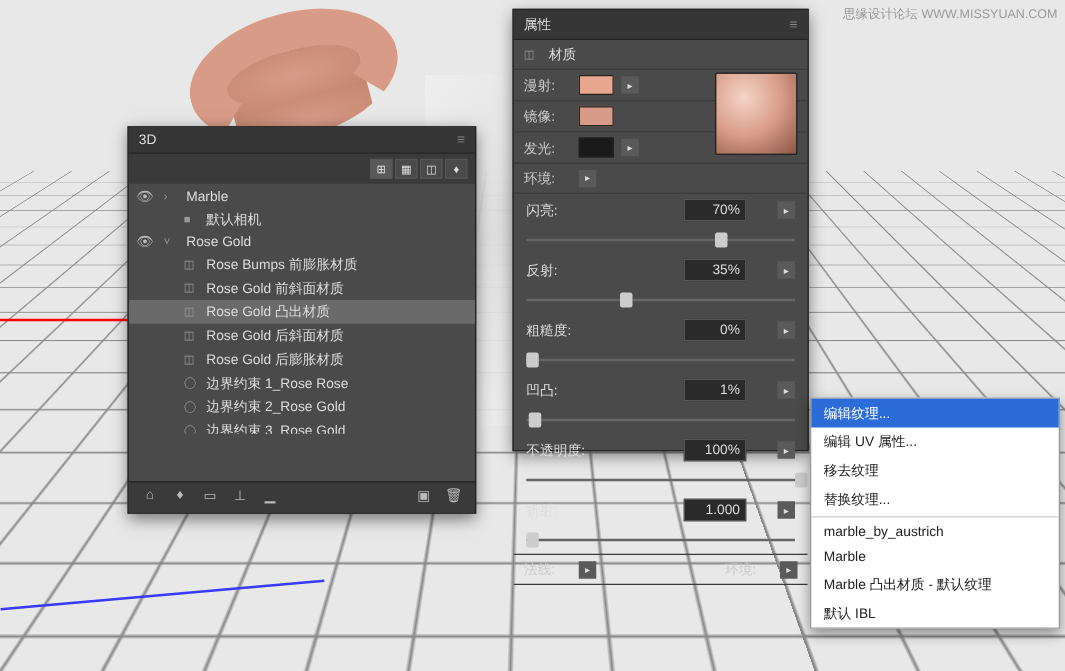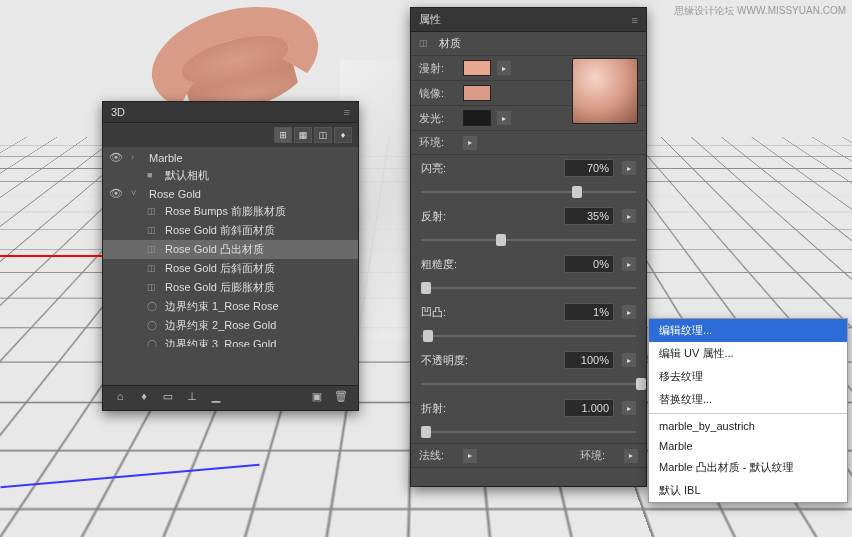--- a/index.html
+++ b/index.html
@@ -4,40 +4,40 @@
 <style>
 *{margin:0;padding:0;box-sizing:border-box;font-family:"Microsoft YaHei",sans-serif;font-size:11px;color:#ddd}
 body{width:852px;height:537px;background:#e8e8e8;position:relative;overflow:hidden}
 .grid{position:absolute;inset:0;background-image:repeating-linear-gradient(0deg,transparent,transparent 29px,#888 29px,#888 30px),repeating-linear-gradient(90deg,transparent,transparent 29px,#888 29px,#888 30px);transform:perspective(600px) rotateX(55deg) scale(1.8);transform-origin:center 60%}
 .axis-r{position:absolute;left:0;top:255px;width:280px;height:2px;background:red}
 .axis-b{position:absolute;left:0;bottom:60px;width:260px;height:2px;background:#3838ff;transform:rotate(-5deg)}
 .ring{position:absolute;left:150px;top:10px;width:170px;height:100px;border:30px solid #d89b87;border-radius:50%;border-bottom-color:transparent;transform:rotate(-15deg);background:radial-gradient(#d89b87,#c58770)}
 .cube{position:absolute;left:340px;top:60px;width:80px;height:280px;background:linear-gradient(135deg,#f0f0f0,#ddd,#eee);opacity:.9}
 .watermark{position:absolute;right:6px;top:4px;color:#999;font-size:10px}
 .panel{position:absolute;background:#4a4a4a;border:1px solid #222;box-shadow:0 4px 12px rgba(0,0,0,.5)}
-.p3d{left:102px;top:101px;width:257px;height:310px}
-.pprop{left:410px;top:7px;width:237px;height:480px}
+.p3d{left:102px;top:101px;width:279px;height:310px}
+.pprop{left:410px;top:7px;width:237px;height:354px}
 .ptitle{background:#363636;padding:4px 8px;display:flex;align-items:center;gap:6px;border-bottom:1px solid #222}
 .tabs{display:flex;gap:2px;padding:4px 6px;justify-content:flex-end;background:#3a3a3a}
 .tab{width:18px;height:16px;background:#4a4a4a;border:1px solid #555;display:flex;align-items:center;justify-content:center;font-size:9px}
 .tab.on{background:#5a5a5a}
 .list{padding:2px 0;max-height:200px;overflow:hidden}
 .row{display:flex;align-items:center;padding:2px 6px;gap:4px;cursor:pointer}
 .row.sel{background:#6a6a6a}
 .eye{width:14px;text-align:center;color:#bbb}
 .ind{display:inline-block}
 .ic{width:14px;height:12px;display:inline-block;font-size:9px;color:#999}
 .toolbar{display:flex;gap:6px;padding:4px 8px;background:#3a3a3a;border-top:1px solid #222;position:absolute;bottom:0;left:0;right:0}
 .tb{width:18px;height:16px;color:#bbb;text-align:center;cursor:pointer}
 .sect{padding:4px 8px;display:flex;align-items:center;gap:6px;border-bottom:1px solid #3a3a3a}
 .sect .lbl{width:38px;color:#ccc}
 .swatch{width:28px;height:16px;border:1px solid #222}
 .fold{width:14px;height:14px;background:#5a5a5a;display:flex;align-items:center;justify-content:center;font-size:8px}
 .preview{position:absolute;right:8px;top:50px;width:66px;height:66px;background:radial-gradient(circle at 35% 30%,#f5d5c8,#d89b87 50%,#8a5545);border:1px solid #222;border-radius:2px}
-.slider-row{padding:4px 10px;display:flex;align-items:center;gap:8px}
+.slider-row{padding:4px 10px;display:flex;align-items:center;gap:25px}
 .slider-row .lbl{width:48px}
 .val{width:50px;height:18px;background:#2a2a2a;border:1px solid #555;text-align:right;padding:1px 4px;color:#ddd}
 .slbar{flex:1;height:14px;position:relative}
 .sltrack{position:absolute;top:6px;left:0;right:0;height:2px;background:#666}
 .slthumb{position:absolute;top:1px;width:10px;height:12px;background:#ccc;border-radius:2px}
 .menu{position:absolute;left:648px;top:318px;width:200px;background:#fff;border:1px solid #999;box-shadow:0 4px 10px rgba(0,0,0,.4)}
 .mi{padding:4px 10px;color:#222;cursor:pointer}
 .mi.sel{background:#2b6cd8;color:#fff}
 .mi.sep{border-top:1px solid #ccc;margin-top:2px;padding-top:6px}
 .mi.dis{color:#999}

